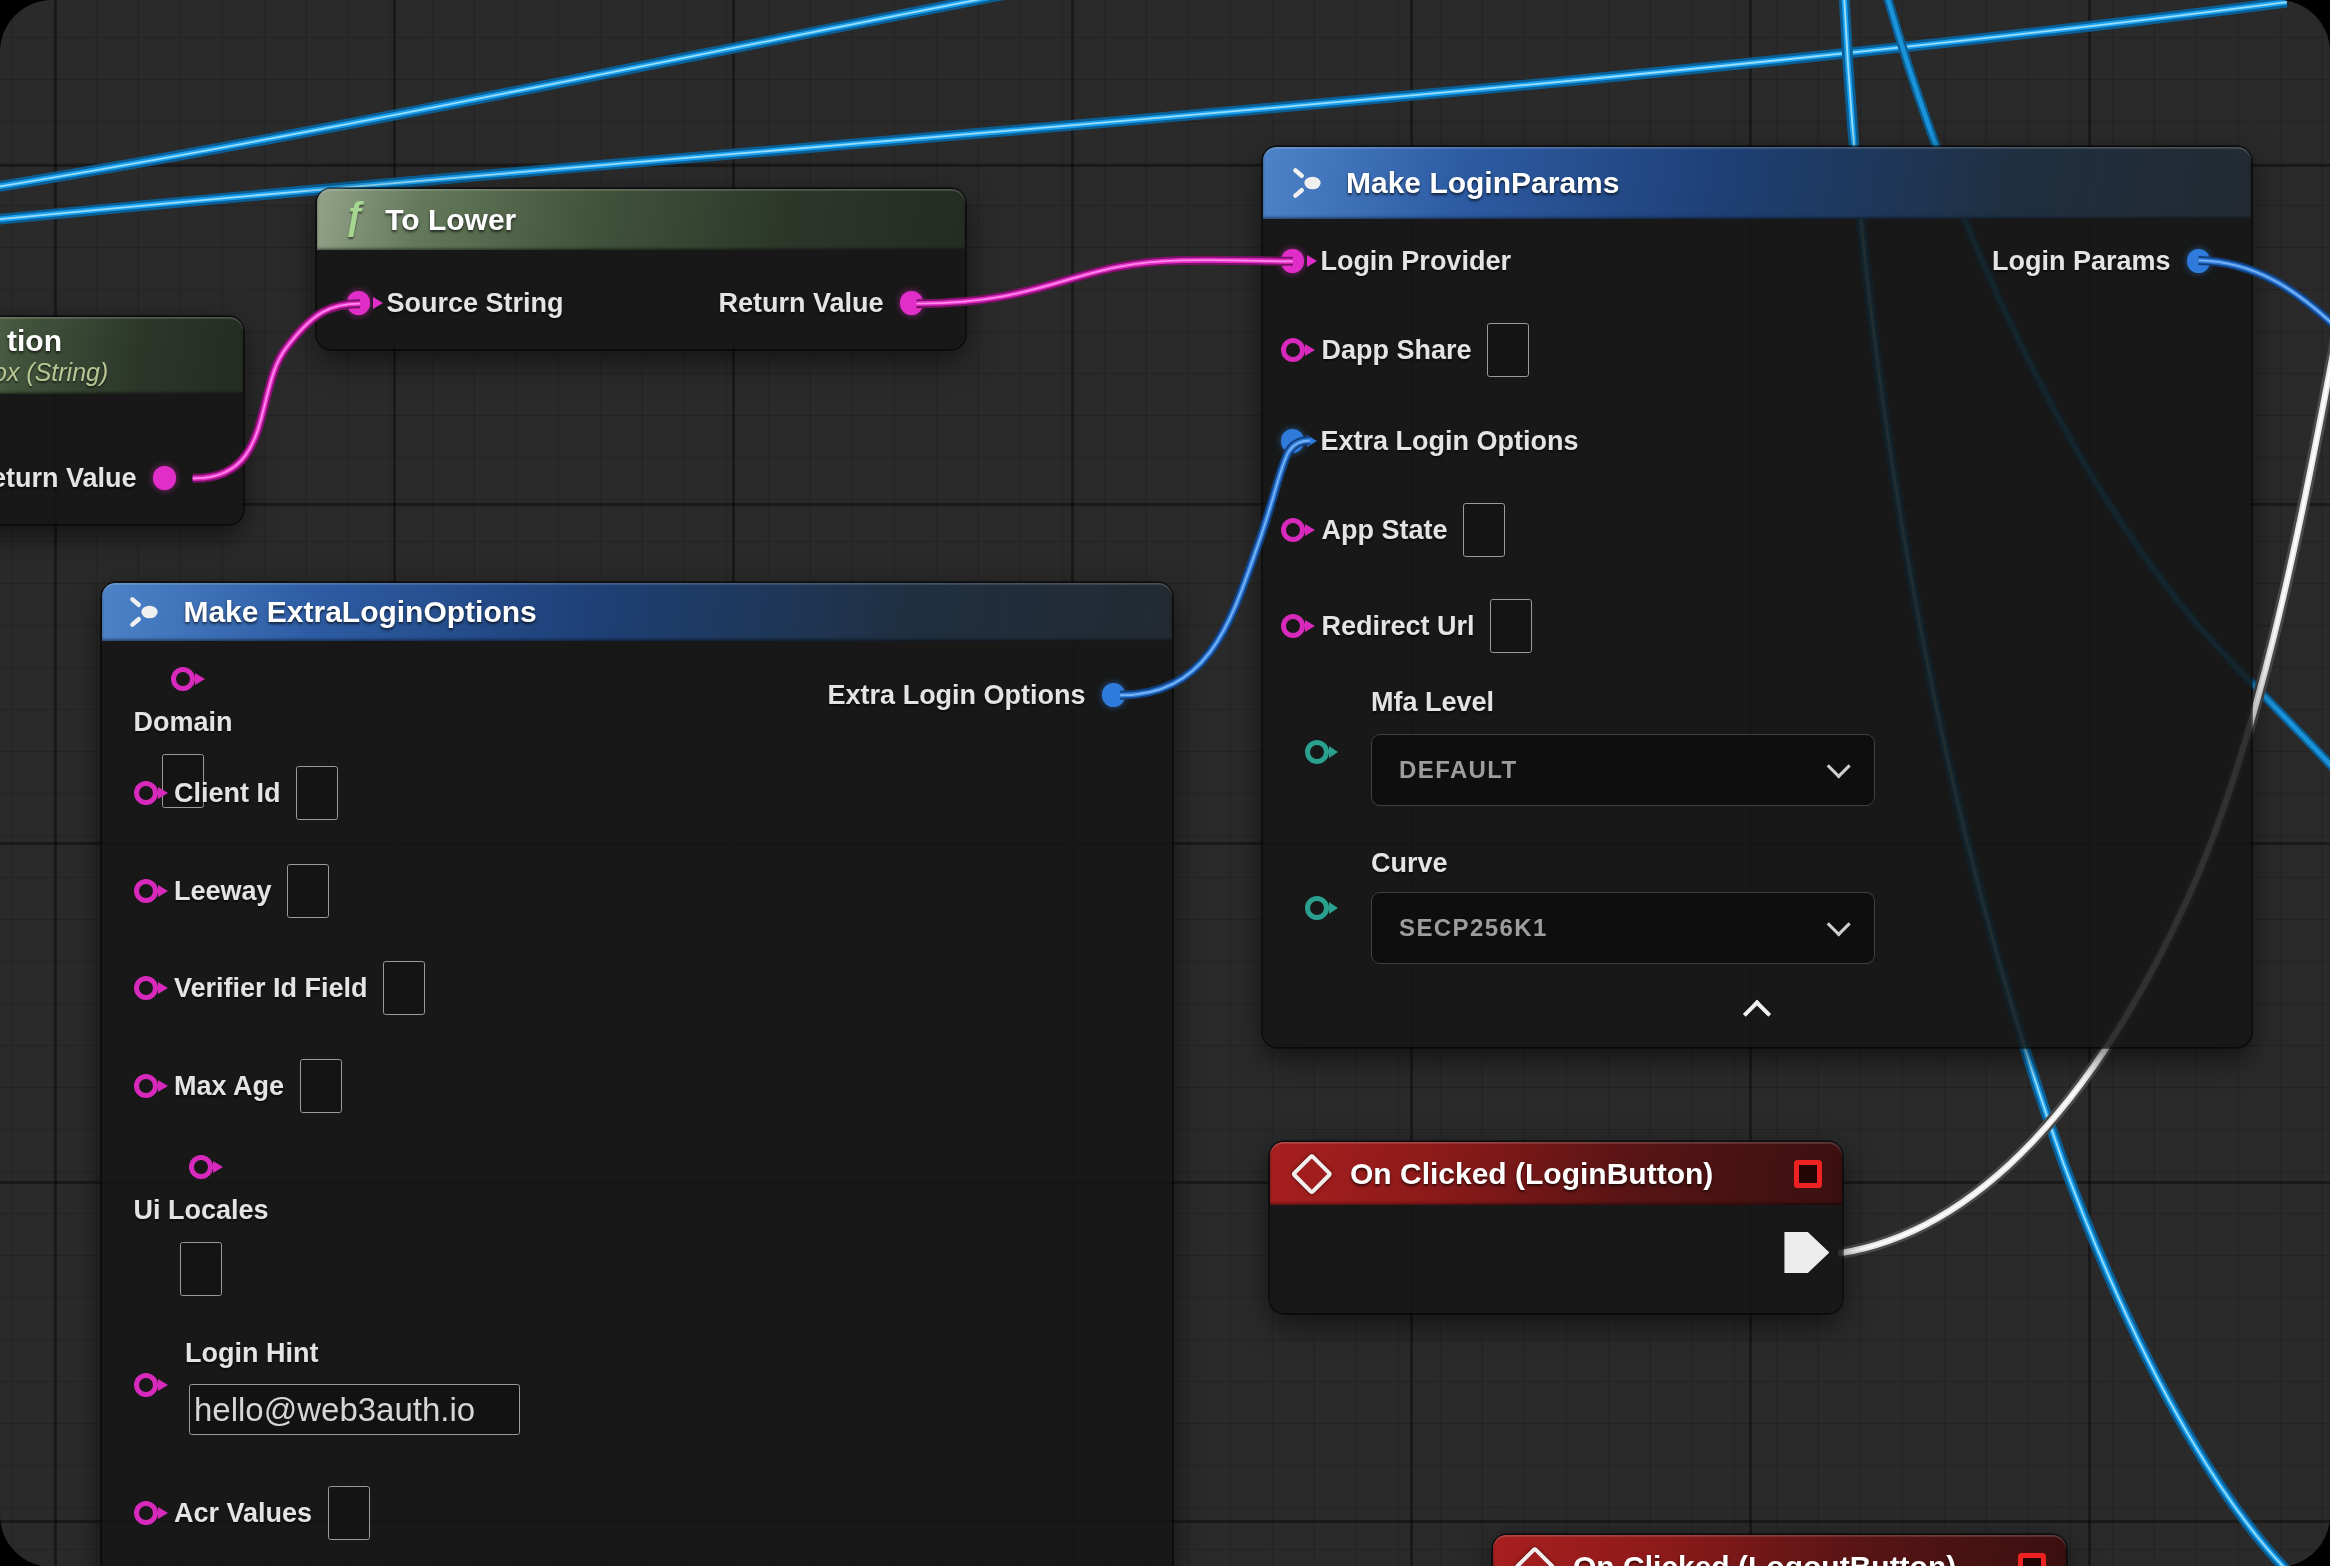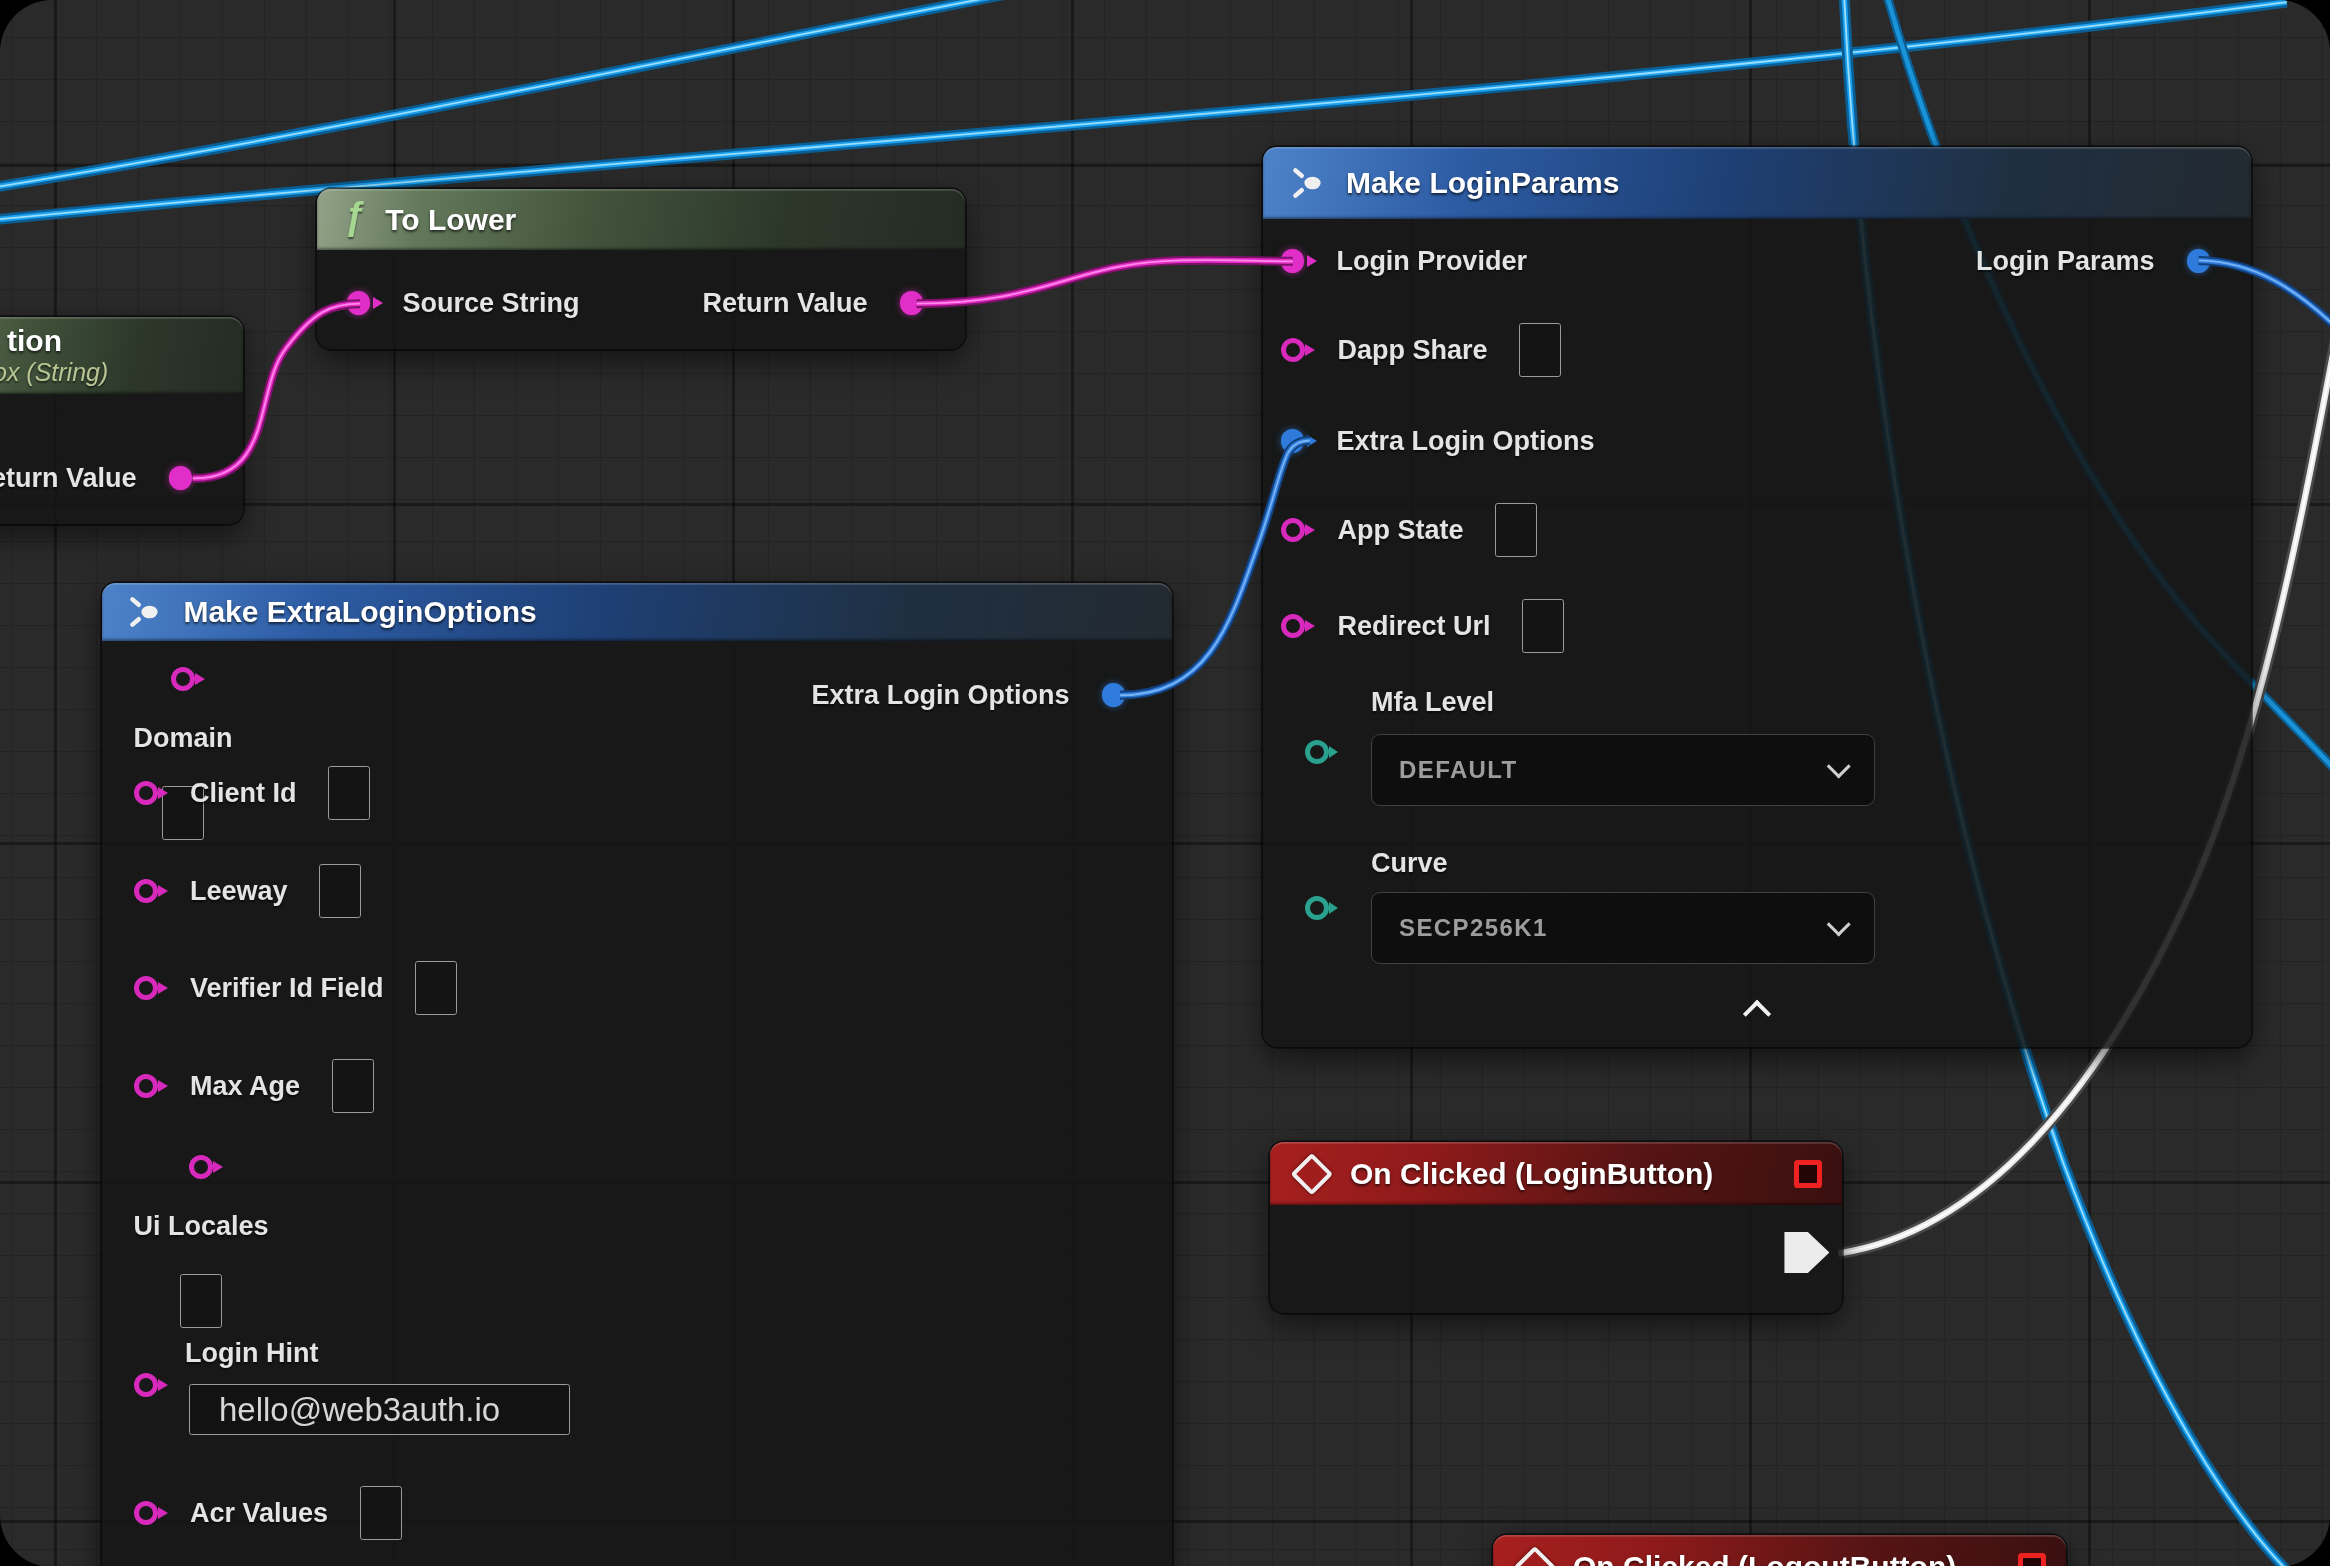--- a/index.html
+++ b/index.html
@@ -21,39 +21,39 @@
         box-shadow:0 10.8px 31px rgba(0,0,0,0.55), 0 0 0 1.8px rgba(5,5,5,0.65);}
   .hdr{position:absolute;left:0;top:0;right:0;border-radius:13.5px 13.5px 0 0;
        display:flex;align-items:center;box-shadow:inset 0 1.8px 0.9px rgba(255,255,255,0.18), inset 0 -1.8px 2.7px rgba(0,0,0,0.45);}
   .hdr .title{color:#fff;font-weight:bold;font-size:30px;text-shadow:0 1.8px 2.7px rgba(0,0,0,0.65);white-space:nowrap;}
   .hdr-green{background:linear-gradient(100deg,#93a389 0%,#64795b 16%,#42543c 42%,#2c372a 72%,#252c23 100%);}
   .hdr-blue{background:linear-gradient(100deg,#4d83c9 0%,#2d5ca4 20%,#1e4076 46%,#1f2f40 76%,#232a31 100%);}
   .hdr-red{background:linear-gradient(100deg,#a81f1f 0%,#8e1a1a 28%,#571414 64%,#3a1010 100%);}
 
   .plabel{color:#e4e4e4;font-size:27px;font-weight:bold;text-shadow:0 1.8px 1.8px rgba(0,0,0,0.55);white-space:nowrap;}
   .sub{color:#b9c694;font-size:25px;font-style:italic;text-shadow:0 1.8px 1.8px rgba(0,0,0,0.5);white-space:nowrap;}
-  .row{position:absolute;display:flex;align-items:center;gap:32px;height:56px;}
+  .row{position:absolute;display:flex;align-items:center;gap:16px;height:56px;}
 
   
   .pin{position:relative;width:23.4px;height:23.4px;border-radius:50%;flex:0 0 auto;}
   .pin::after{content:"";position:absolute;left:26px;top:5.4px;width:0;height:0;
               border-top:6.3px solid transparent;border-bottom:6.3px solid transparent;}
   .pin.magenta{background:#e22ec8;box-shadow:0 0 7.2px rgba(226,46,200,0.6);}
   .pin.magenta::after{border-left:10px solid #e22ec8;}
   .pin.magenta.hollow{background:transparent;border:5.4px solid #d829bd;width:14.4px;height:14.4px;box-shadow:none;}
   .pin.magenta.hollow::after{left:19px;top:0.9px;border-left:10px solid #d829bd;}
   .pin.blue{background:#2e7bdc;box-shadow:0 0 7.2px rgba(46,123,220,0.6);}
   .pin.blue::after{border-left:10px solid #2e7bdc;}
   .pin.teal{background:transparent;border:5.4px solid #2aa08e;width:14.4px;height:14.4px;}
   .pin.teal::after{left:19px;top:0.9px;border-left:9px solid #2aa08e;}
   .pin.out::after{display:none;}
 
   .field{width:40px;height:52px;border:1.8px solid #9b9b9b;border-radius:2.7px;background:rgba(14,14,14,0.35);flex:0 0 auto;}
   .text-input{width:321px;height:49px;border:1.8px solid #9b9b9b;border-radius:2.7px;background:rgba(10,10,10,0.35);
-              color:#d6d6d6;font-size:33px;display:flex;align-items:center;padding:0 29px;white-space:nowrap;}
+              color:#d6d6d6;font-size:33px;display:flex;align-items:center;padding:0 4px;white-space:nowrap;}
   .dropdown{position:absolute;width:504px;height:72px;border:1.8px solid #404040;border-radius:9px;
             background:rgba(12,12,12,0.82);display:flex;align-items:center;justify-content:space-between;
             padding:0 27px;box-sizing:border-box;}
   .dropdown .val{color:#9d9d9d;font-size:24px;font-weight:bold;letter-spacing:1.4px;}
   .chev{width:14.4px;height:14.4px;border-right:3.6px solid #cfcfcf;border-bottom:3.6px solid #cfcfcf;
         transform:rotate(45deg);margin-top:-7.2px;}
   .chev-up{position:absolute;width:16px;height:16px;border-right:4.5px solid #f0f0f0;border-bottom:4.5px solid #f0f0f0;
         transform:rotate(225deg);}
 
   .fn-icon{color:#a6d690;font-size:38px;font-style:italic;font-weight:bold;margin-top:-5.4px;text-shadow:0 1.8px 1.8px rgba(0,0,0,0.5);}

